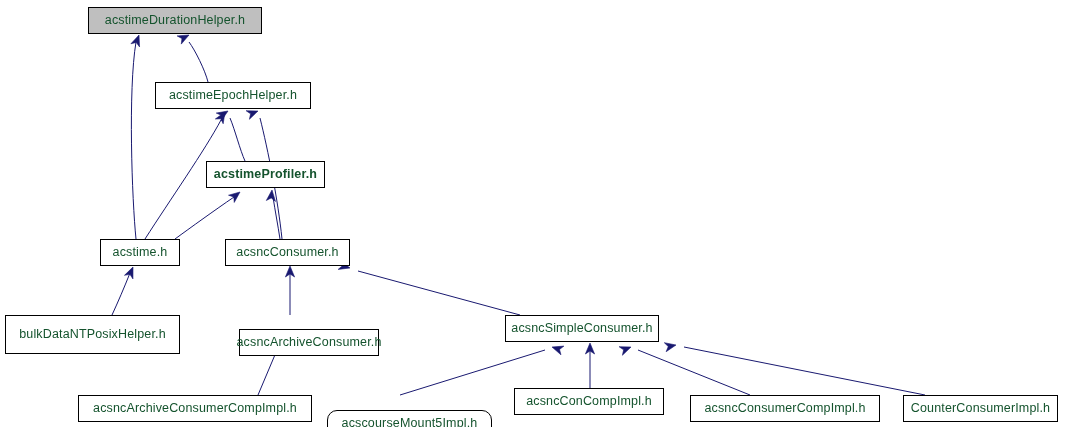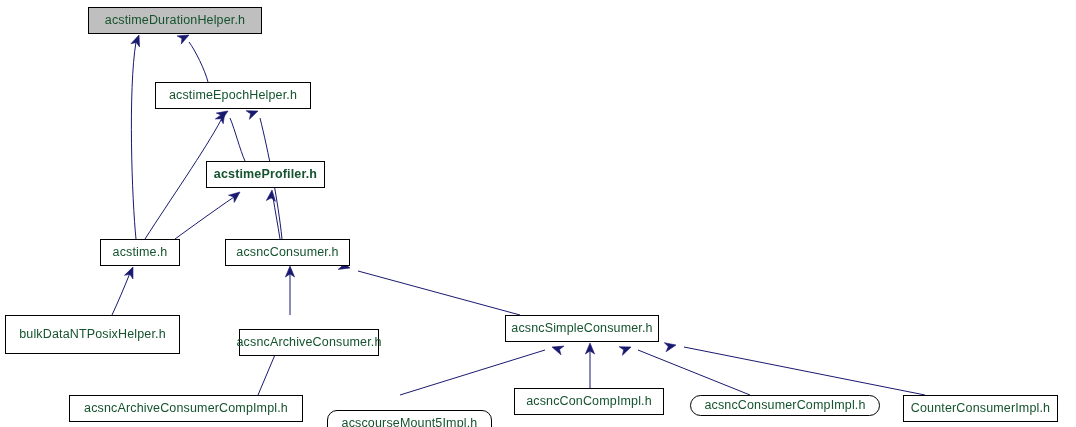--- a/index.html
+++ b/index.html
@@ -141,29 +141,29 @@
       </div>
       <div class="node-box" style="left: 5px; top: 315px; width: 175px; height: 39px; background: rgb(255, 255, 255); border-color: rgb(0, 0, 0);">
         <span class="node-label">bulkDataNTPosixHelper.h</span>
       </div>
       <div class="node-box" style="left: 203px; top: 329px; width: 140px; height: 27px; background: rgb(255, 255, 255); border-color: rgb(0, 0, 0); margin-left: 36px;">
         <span class="node-label">acsncArchiveConsumer.h</span>
       </div>
       <div class="node-box" style="left: 505px; top: 315px; width: 154px; height: 27px; background: rgb(255, 255, 255); border-color: rgb(0, 0, 0);">
         <span class="node-label">acsncSimpleConsumer.h</span>
       </div>
-      <div class="node-box" style="left: 69px; top: 395px; width: 234px; height: 27px; background: rgb(255, 255, 255); border-color: rgb(0, 0, 0);">
+      <div class="node-box" style="left: 78px; top: 395px; width: 234px; height: 27px; background: rgb(255, 255, 255); border-color: rgb(0, 0, 0);">
         <span class="node-label">acsncArchiveConsumerCompImpl.h</span>
       </div>
       <div class="node-box" style="left: 327px; top: 410px; width: 165px; height: 27px; background: rgb(255, 255, 255); border-color: rgb(0, 0, 0); border-radius: 10px;">
         <span class="node-label">acscourseMount5Impl.h</span>
       </div>
       <div class="node-box" style="left: 514px; top: 388px; width: 150px; height: 27px; background: rgb(255, 255, 255); border-color: rgb(0, 0, 0);">
         <span class="node-label">acsncConCompImpl.h</span>
       </div>
-      <div class="node-box" style="left: 690px; top: 395px; width: 190px; height: 21px; background: rgb(255, 255, 255); border-color: rgb(0, 0, 0); border-radius: 12px;">
+      <div class="node-box" style="left: 690px; top: 395px; width: 190px; height: 27px; background: rgb(255, 255, 255); border-color: rgb(0, 0, 0);">
         <span class="node-label">acsncConsumerCompImpl.h</span>
       </div>
       <div class="node-box" style="left: 903px; top: 395px; width: 155px; height: 27px; background: rgb(255, 255, 255); border-color: rgb(0, 0, 0); text-align: right;">
         <span class="node-label">CounterConsumerImpl.h</span>
       </div>
     </div>
 </div>
 
 </body></html>

